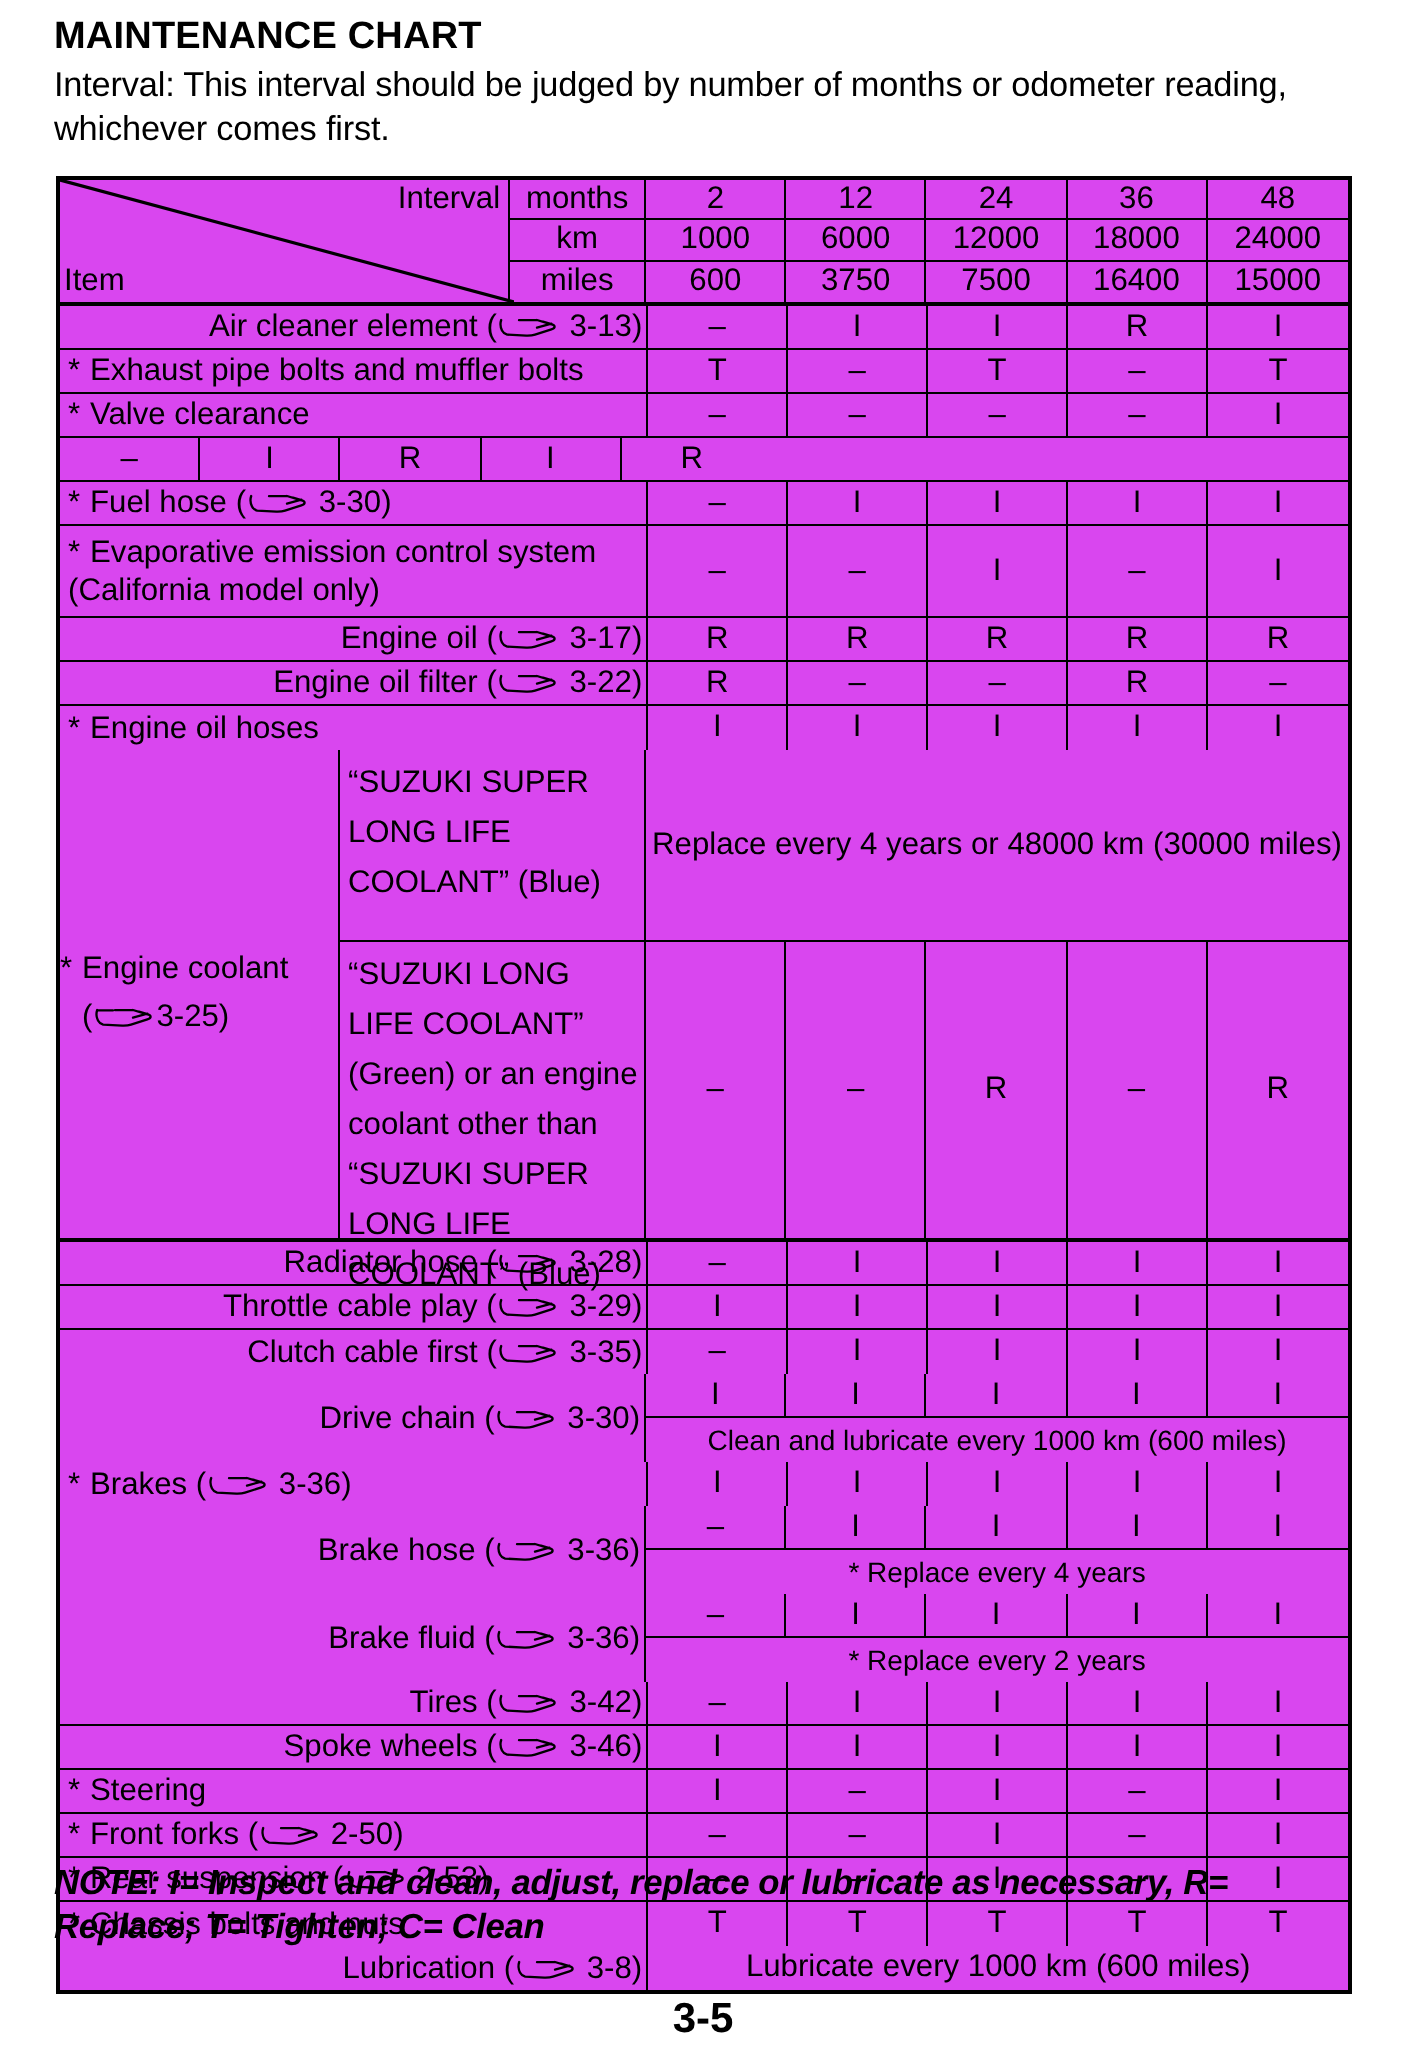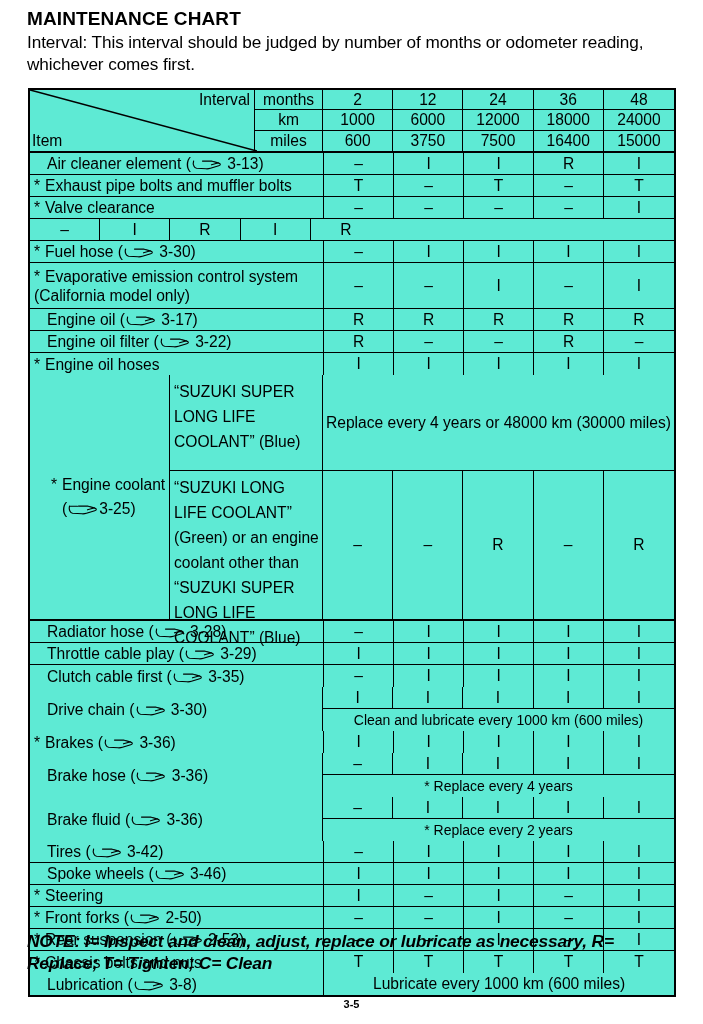--- a/index.html
+++ b/index.html
@@ -38,21 +38,21 @@
   }
 
   
   .chart {
     position: absolute;
     left: 28px;
     top: 88px;
     width: 648px;
     border: 2px solid #000;
     box-sizing: border-box;
-    background: #5eead4;
+    background: #d946ef;
   }
   .row {
     display: flex;
     width: 100%;
     box-sizing: border-box;
     border-bottom: 1px solid #000;
   }
   .row:last-child { border-bottom: none; }
   .c-val {
     width: 70.2px;
@@ -78,21 +78,21 @@
   }
   .c-span5 {
     width: 351px;
     box-sizing: border-box;
     display: flex;
     align-items: center;
     justify-content: center;
     font-size: 15.6px;
   }
 
-  .indent { padding-left: 17px; }
+  .indent { padding-left: 17px; justify-content: flex-end; }
   .star { display: inline-block; width: 11px; }
 
   
   .hdr {
     display: flex;
     width: 100%;
     border-bottom: 2px solid #000;
     box-sizing: border-box;
   }
   .hdr-left {
@@ -151,21 +151,21 @@
     border-bottom: 2px solid #000;
     box-sizing: border-box;
   }
   .coolant-name {
     width: 142px;
     box-sizing: border-box;
     border-right: 1px solid #000;
     display: flex;
     flex-direction: column;
     justify-content: center;
-    padding-left: 21px;
+    padding-left: 0;
     font-size: 15.6px;
     line-height: 24px;
   }
   .coolant-right {
     width: 504px;
     box-sizing: border-box;
   }
   .coolant-sub {
     display: flex;
     box-sizing: border-box;
@@ -236,21 +236,21 @@
     font-style: italic;
     font-weight: bold;
     line-height: 22px;
     letter-spacing: -0.2px;
   }
   .pageno {
     position: absolute;
     left: 0; top: 998px;
     width: 703px;
     text-align: center;
-    font-size: 11px;
+    font-size: 21px;
     font-weight: bold;
   }
 </style>
 </head>
 <body>
 
 <div class="page">
 
   <div class="title">MAINTENANCE CHART</div>
   <div class="intro">Interval: This interval should be judged by number of months or odometer reading, whichever comes first.</div>

